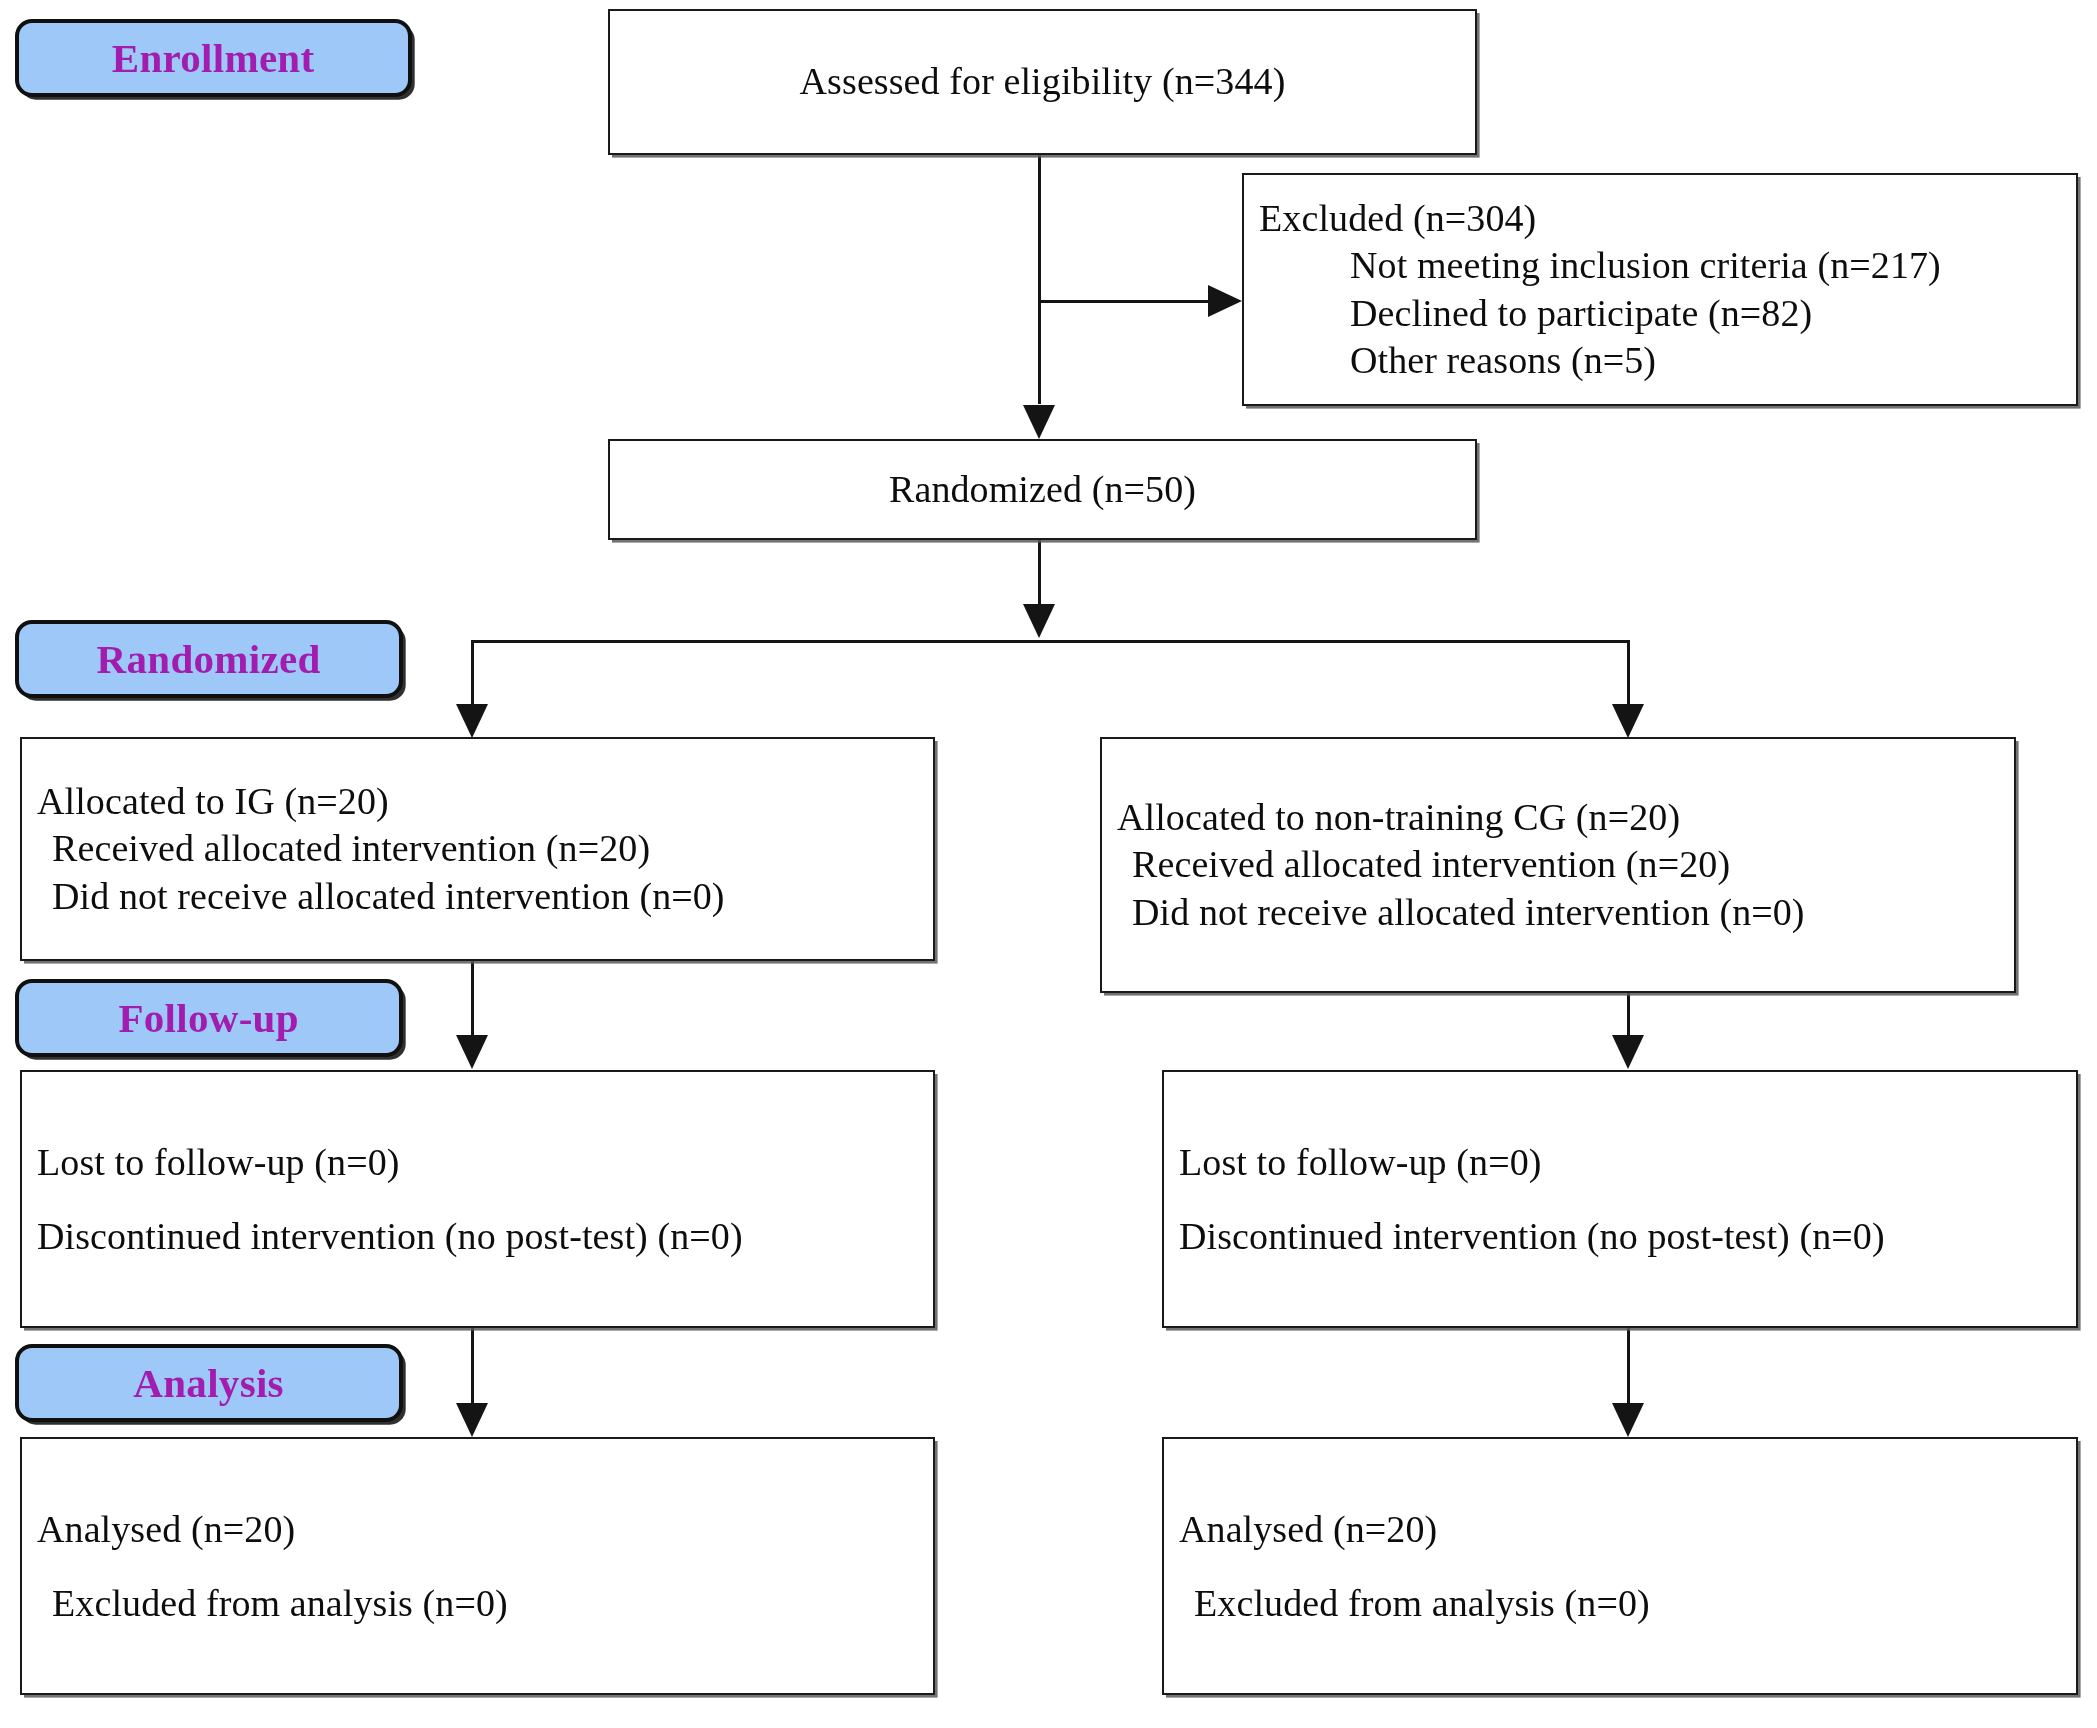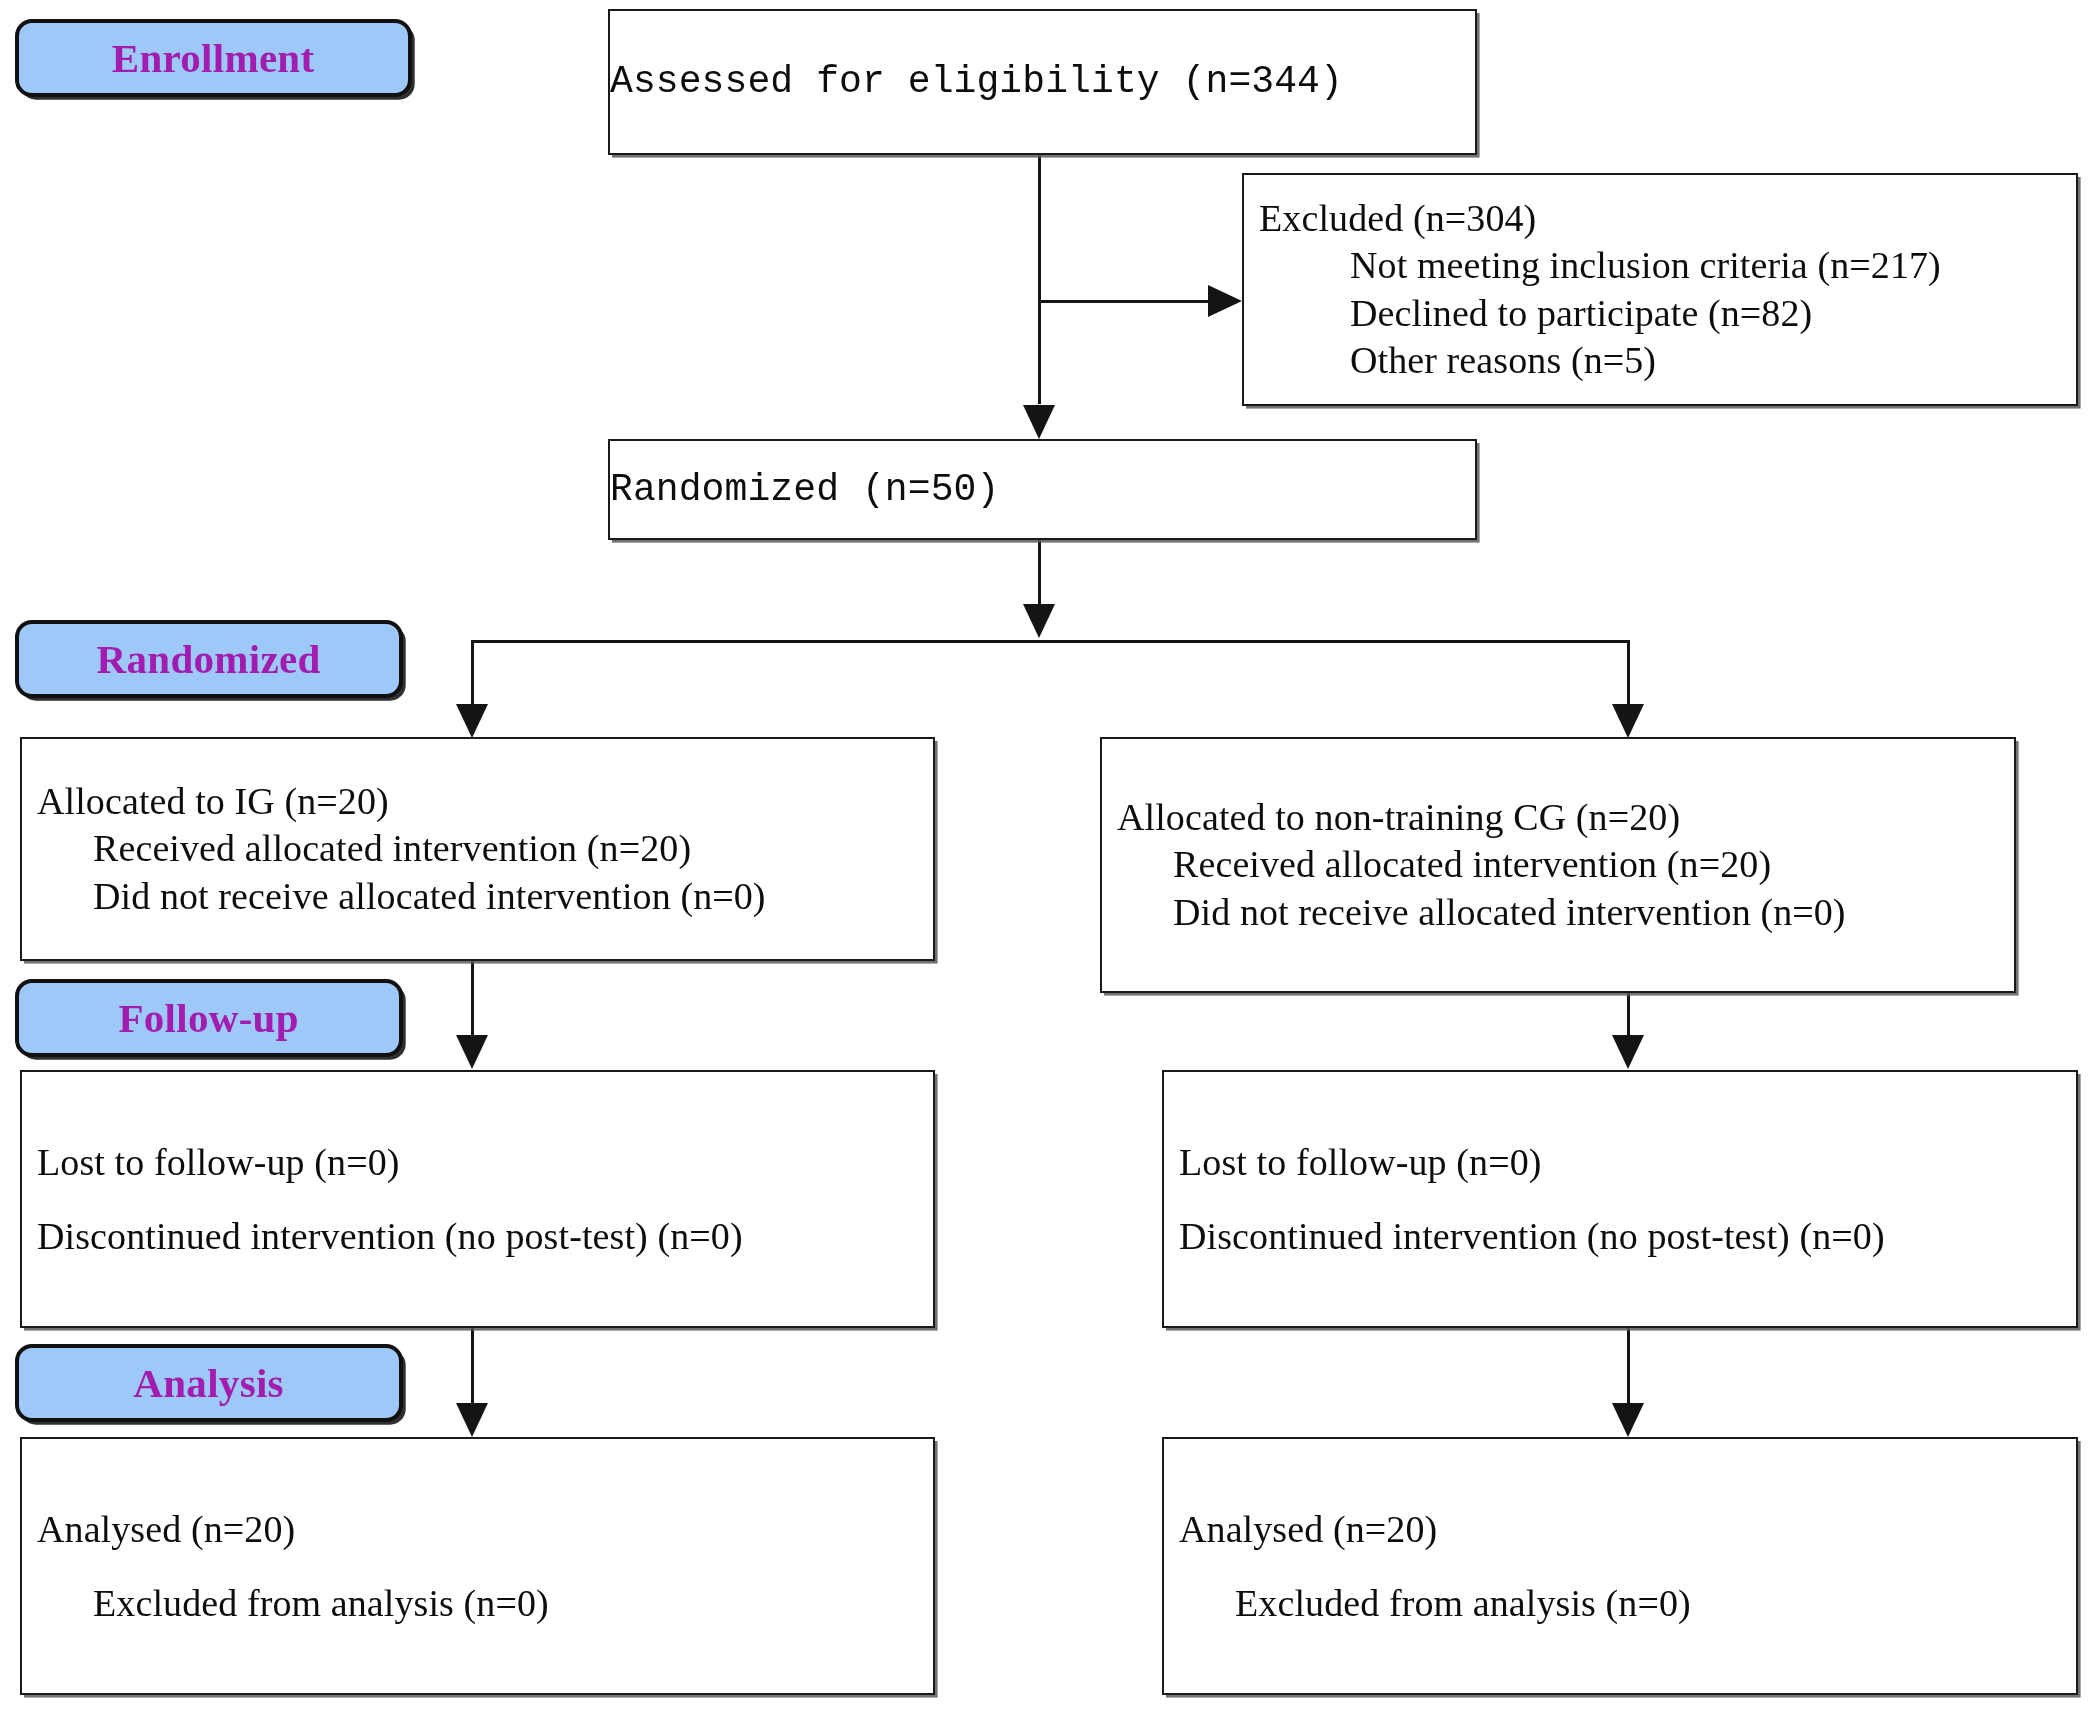--- a/index.html
+++ b/index.html
@@ -30,25 +30,25 @@
     justify-content: center;
     z-index: 5;
   }
   .box .line {
     font-size: 38px;
     line-height: 1.24;
     color: #0d0d0d;
     white-space: nowrap;
     letter-spacing: 0.1px;
   }
-  .box.center { align-items: flex-start; font-family: Liberation Mono, monospace; }
+  .box.center { align-items: center; }
   .box.center .line { text-align: center; }
   .box.left-align { align-items: flex-start; }
   .pad-l { padding-left: 15px; }
-  .indent-1 { padding-left: 71px; text-align: center; }
+  .indent-1 { padding-left: 30px; text-align: center; }
   .indent-2 { padding-left: 106px; }
   .loose .line { line-height: 1.95; }
 
   
   .badge {
     position: absolute;
     box-sizing: border-box;
     background: #9ec8f7;
     border: 4px solid #101010;
     border-radius: 17px;

